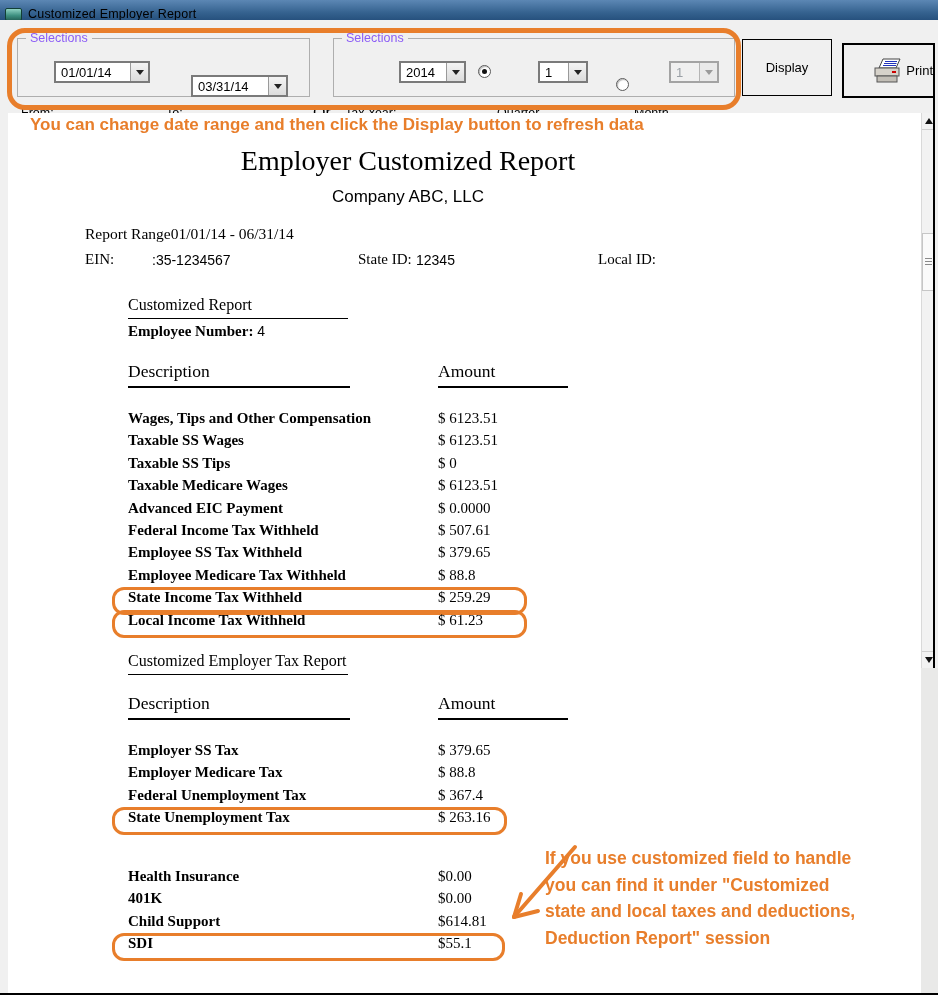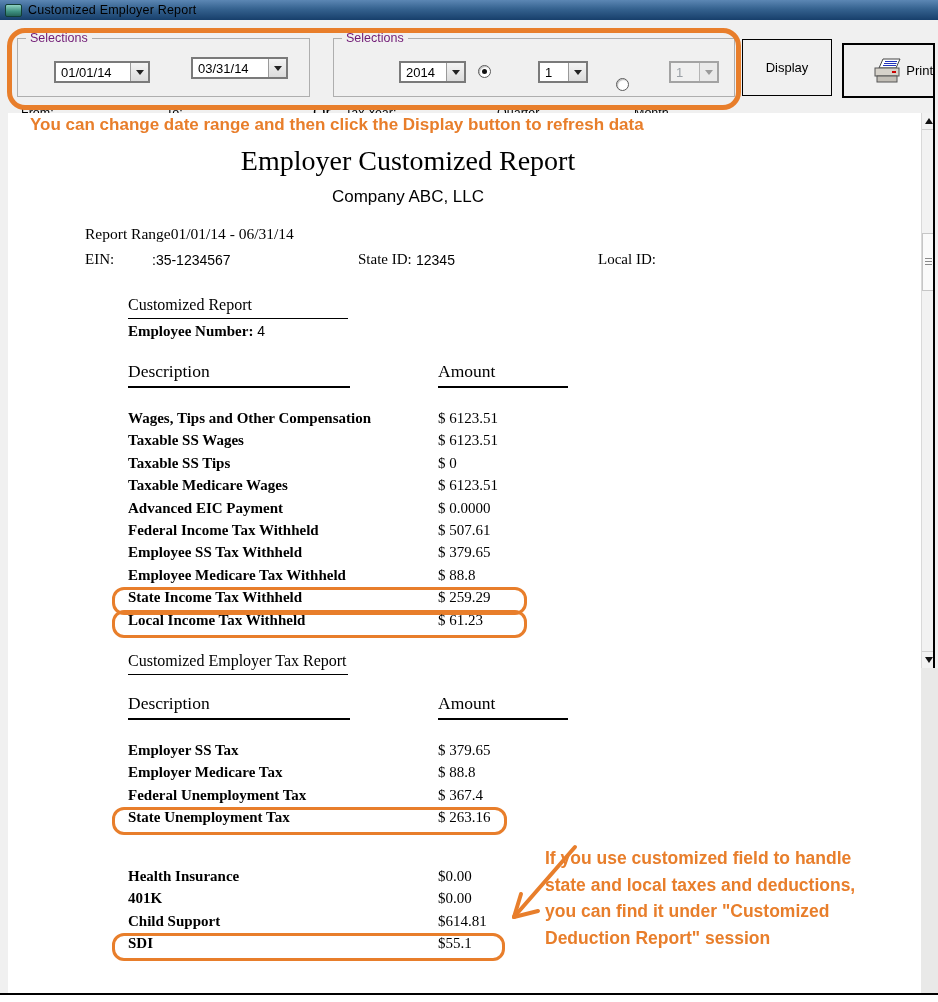--- a/index.html
+++ b/index.html
@@ -5,21 +5,21 @@
   html,body{margin:0;padding:0;}
   body{
     position:relative;width:938px;height:1002px;overflow:hidden;
     background:#f0f0f0;font-family:"Liberation Sans",sans-serif;
     -webkit-font-smoothing:antialiased;
   }
   .abs{position:absolute;}
 
   
   .titlebar{
-    left:0;top:0;width:938px;height:20px;
+    left:0;top:0;width:938px;height:28px;
     background:linear-gradient(180deg,#5c87b4 0%,#35628f 45%,#173f6b 100%);
     display:flex;align-items:center;
   }
   .win-icon{
     width:15px;height:11px;margin:0 6px 0 5px;
     background:linear-gradient(180deg,#8fd3c3 0%,#3d8f7f 60%,#26655a 100%);
     border:1px solid #123f36;border-radius:2px;
   }
   .titlebar .title{font-size:12.5px;color:#000;letter-spacing:.2px;}
 
@@ -27,21 +27,21 @@
   .toolbar{left:0;top:20px;width:938px;height:93px;background:#f0f0f0;}
   .orange-ring{
     left:7px;top:28px;width:724px;height:72px;
     border:5px solid #e87e2b;border-radius:18px;pointer-events:none;z-index:5;
   }
   .groupbox{border:1px solid #aeaeae;background:#f0f0f0;}
   .gb1{left:17px;top:38px;width:291px;height:57px;}
   .gb2{left:333px;top:38px;width:400px;height:57px;}
   .gb-legend{
     position:absolute;top:-8px;left:8px;background:#f0f0f0;
-    padding:0 4px;font-size:12.5px;color:#701a75;
+    padding:0 4px;font-size:12.5px;color:#8b5cf6;
   }
   .tb-label{font-size:12.5px;color:#000;margin-top:40px;}
   .combo{
     display:flex;align-items:stretch;height:22px;background:#fff;
     border:2px solid #7a7a7a;box-sizing:border-box;
   }
   .combo .val{flex:1;font-size:13px;padding:2px 4px 0 5px;color:#000;overflow:hidden;white-space:nowrap;}
   .combo .btn{
     width:17px;background:linear-gradient(180deg,#f4f4f4,#dcdcdc);
     border-left:1px solid #9a9a9a;display:flex;align-items:center;justify-content:center;
@@ -154,21 +154,21 @@
 <div class="abs groupbox gb1">
   <div class="gb-legend">Selections</div>
   <div class="abs tb-label" style="left:3px;top:27px;">From:</div>
   <div class="abs combo" style="left:36px;top:22px;width:96px;">
     <div class="val">01/01/14</div>
     <div class="btn">
         <div class="tri-down"></div>
       </div>
   </div>
   <div class="abs tb-label" style="left:148px;top:27px;">To:</div>
-  <div class="abs combo" style="left:173px;top:18px;width:97px;">
+  <div class="abs combo" style="left:173px;top:36px;width:97px;">
     <div class="val">03/31/14</div>
     <div class="btn">
         <div class="tri-down"></div>
       </div>
   </div>
 </div>
 
 <div class="abs tb-label" style="left:313px;top:64px;font-size:16px;">Or</div>
 
 <div class="abs groupbox gb2">
@@ -310,22 +310,22 @@
           </div>
           <div class="trow hl">
             <div class="rlabel">SDI</div>
             <div class="ramt">$55.1</div>
           </div>
         </div></div>
     </div>
 
   <div class="side-note" id="side-note">
       <div>If you use customized field to handle</div>
+      <div>you can find it under "Customized</div>
       <div>state and local taxes and deductions,</div>
-      <div>you can find it under "Customized</div>
       <div>Deduction Report" session</div>
     </div>
 
   <svg class="arrow-svg" width="110" height="110" viewBox="0 0 110 110">
     <line x1="87" y1="16" x2="26" y2="86" stroke="#e87e2b" stroke-width="4" stroke-linecap="round"></line>
     <line x1="26" y1="86" x2="50" y2="80" stroke="#e87e2b" stroke-width="4" stroke-linecap="round"></line>
     <line x1="26" y1="86" x2="33" y2="63" stroke="#e87e2b" stroke-width="4" stroke-linecap="round"></line>
   </svg>
 </div>
 

